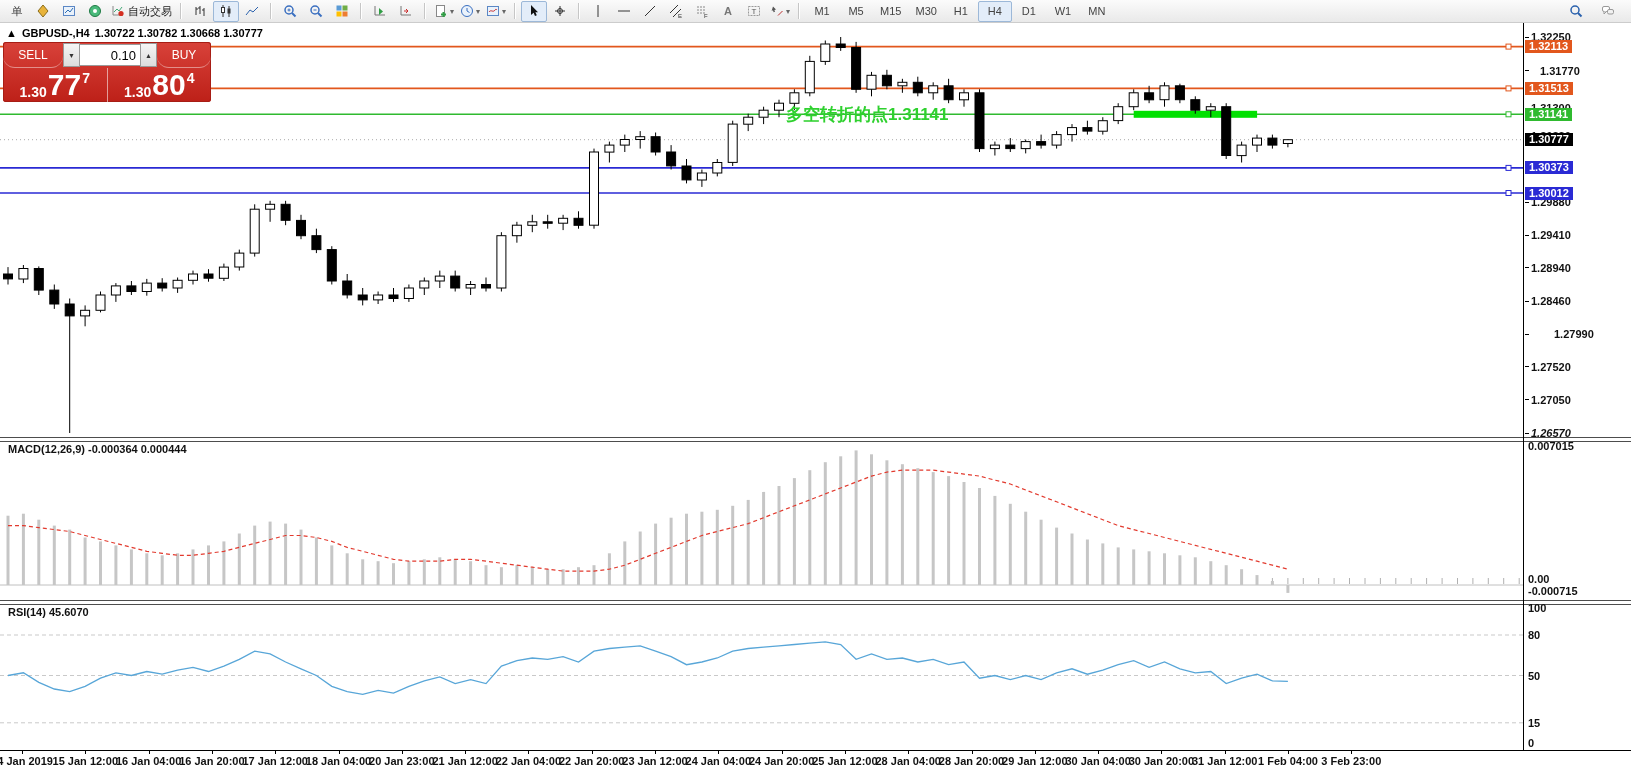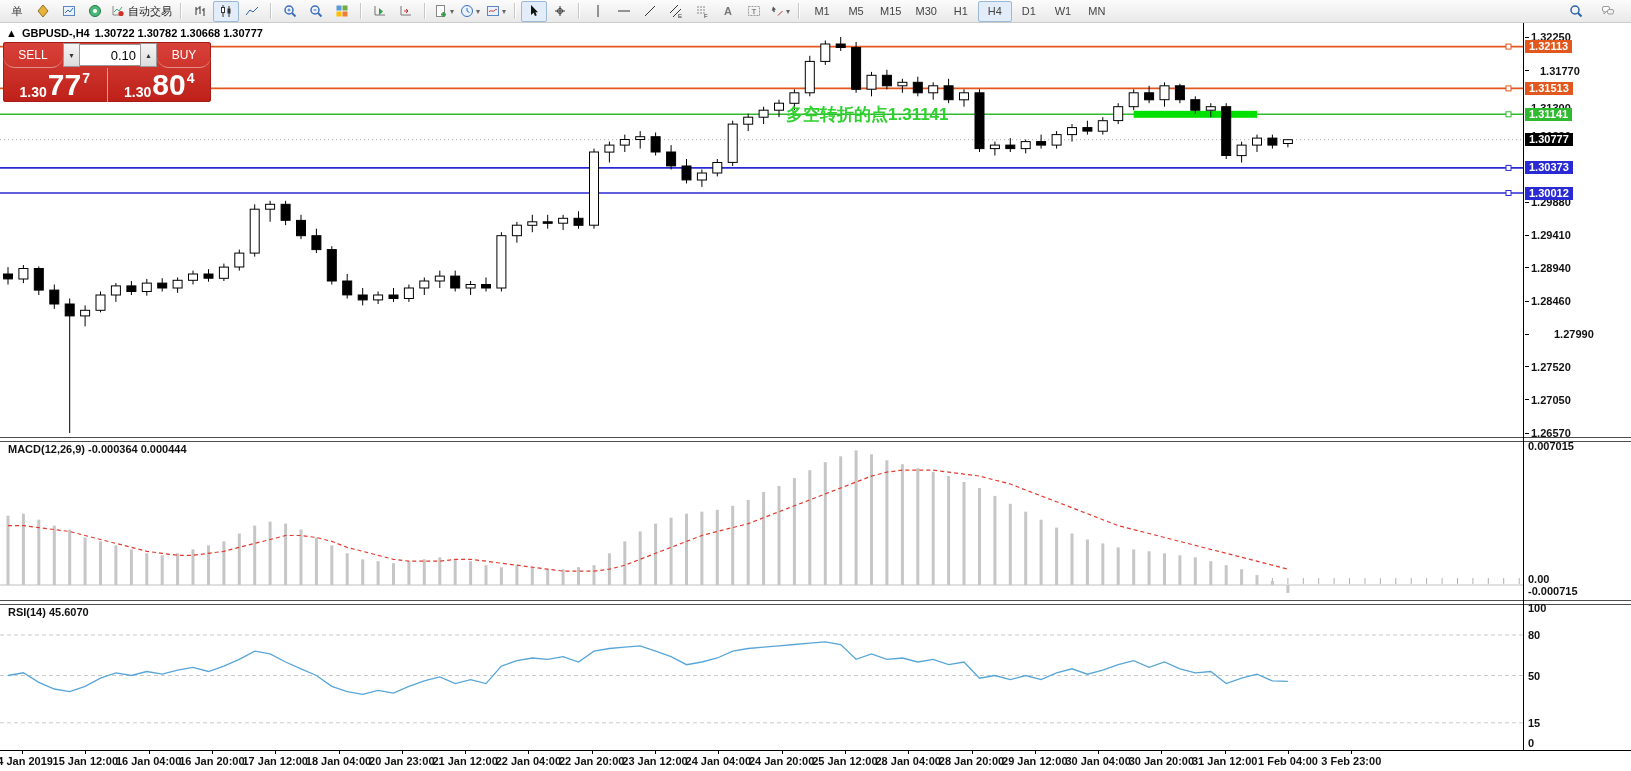--- a/index.html
+++ b/index.html
@@ -731,21 +731,21 @@
         <span>1.27990</span>
       </div>
       <div class="p-tick" style="top: 337.8px;">
         <span class="dash"></span>
         <span>1.27520</span>
       </div>
       <div class="p-tick" style="top: 370.5px;">
         <span class="dash"></span>
         <span>1.27050</span>
       </div>
-      <div class="p-tick" style="top: 404px;">
+      <div class="p-tick" style="top: 404px; font-style: italic;">
         <span class="dash"></span>
         <span>1.26570</span>
       </div>
       <div class="p-badge" style="top: 17.1px; background: rgb(226, 87, 29);">1.32113</div>
       <div class="p-badge" style="top: 58.9px; background: rgb(226, 87, 29);">1.31513</div>
       <div class="p-badge" style="top: 84.8px; background: rgb(47, 186, 47);">1.31141</div>
       <div class="p-badge" style="top: 110.2px; background: rgb(0, 0, 0);">1.30777</div>
       <div class="p-badge" style="top: 138.4px; background: rgb(42, 42, 212);">1.30373</div>
       <div class="p-badge" style="top: 163.5px; background: rgb(42, 42, 212);">1.30012</div>
     </div>

